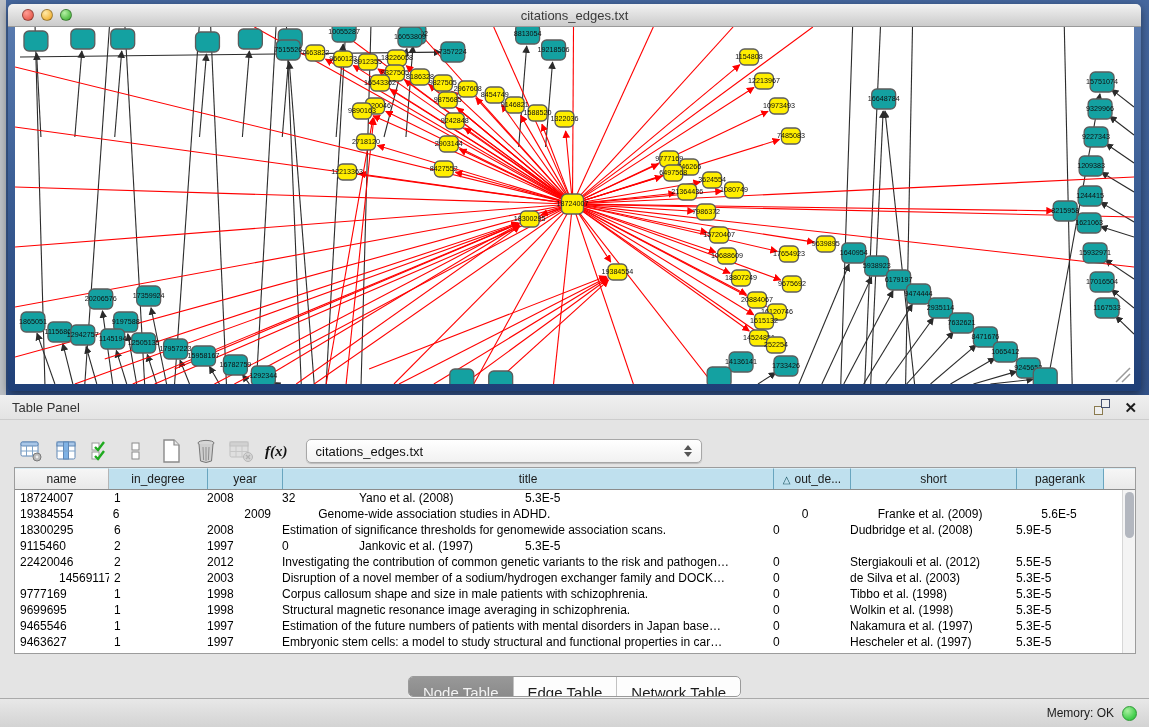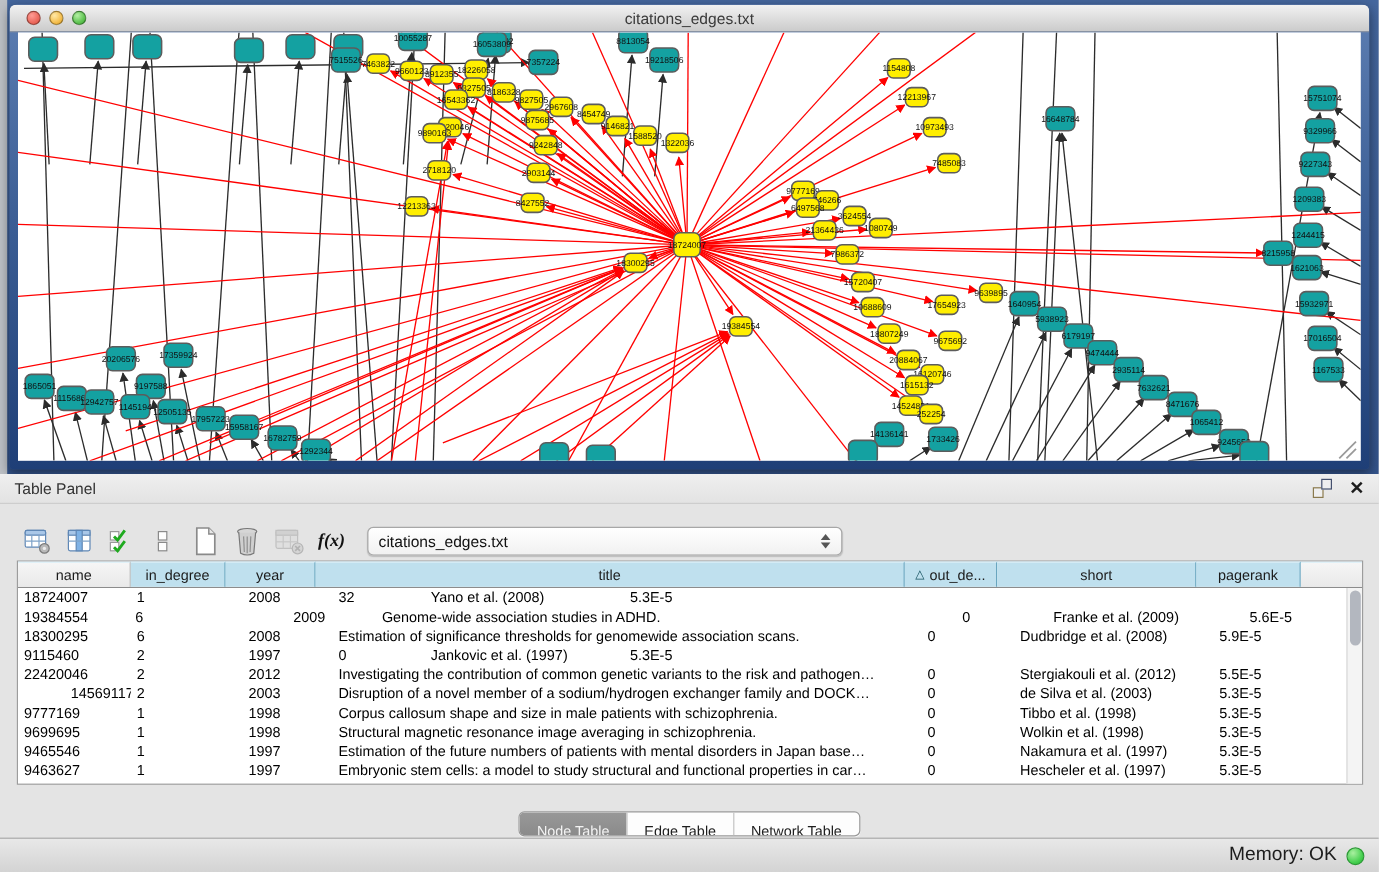--- a/index.html
+++ b/index.html
@@ -70,29 +70,29 @@
   .td { padding-left:5px; white-space:nowrap; overflow:hidden; color:#000; }
   .vscroll { position:absolute; top:22px; right:0; bottom:0; width:13px;
     background:#f4f4f4; border-left:1px solid #d7d7d7; }
   .vthumb { position:absolute; top:2px; left:2px; width:9px; height:46px;
     border-radius:5px; background:#b3b7bf; }
 
   .tabs-row { position:absolute; top:278px; left:0; right:0; height:26px;
     display:flex; align-items:center; justify-content:center; }
   .segmented { display:flex; height:21px; border:1px solid #9a9a9a; border-radius:5px;
     overflow:hidden; background:#fdfdfd; box-shadow:0 1px 0 rgba(255,255,255,.7); }
-  .segment { display:flex; align-items:center; padding:16px 14px; font-size:12px;
+  .segment { display:flex; align-items:center; padding:16px 14px; font-size:15px;
     color:#1d1d1d; border-left:1px solid #c2c2c2; cursor:default; }
   .segment:first-child { border-left:none; }
   .segment.selected { background:linear-gradient(#989898,#828282); color:#f3f3f3; }
 
   .status-bar { position:absolute; left:0; right:0; bottom:0; height:29px;
     background:linear-gradient(#e8e8e8,#d3d3d3); border-top:1px solid #aaaaaa;
     display:flex; align-items:center; justify-content:flex-end; padding:0 12px;
-    font-size:16px; color:#1c1c1c; }
+    font-size:12px; color:#1c1c1c; }
   .mem-dot { width:15px; height:15px; border-radius:50%; margin-left:8px;
     border:1px solid #2d9a36;
     background:radial-gradient(circle at 35% 30%, #a9f0a0, #44cf4e 65%, #2cb13a); }
 </style>
 </head>
 <body>
 
 <div class="desktop">
   <div class="desktop-left-strip"></div>
   <div class="net-window">
@@ -725,21 +725,21 @@
           <i class="down"></i>
         </span>
     </div>
   </div>
 
   <div class="table-wrap">
     <div class="thead" id="thead">
         <div class="th gray" style="width: 94px;">
           <span>name</span>
         </div>
-        <div class="th" style="width: 79px;">
+        <div class="th" style="width: 99px;">
           <span>in_degree</span>
         </div>
         <div class="th" style="width: 75px;">
           <span>year</span>
         </div>
         <div class="th" style="width: 491px;">
           <span>title</span>
         </div>
         <div class="th" style="width: 77px;">
           <span class="sort-tri">△</span>

